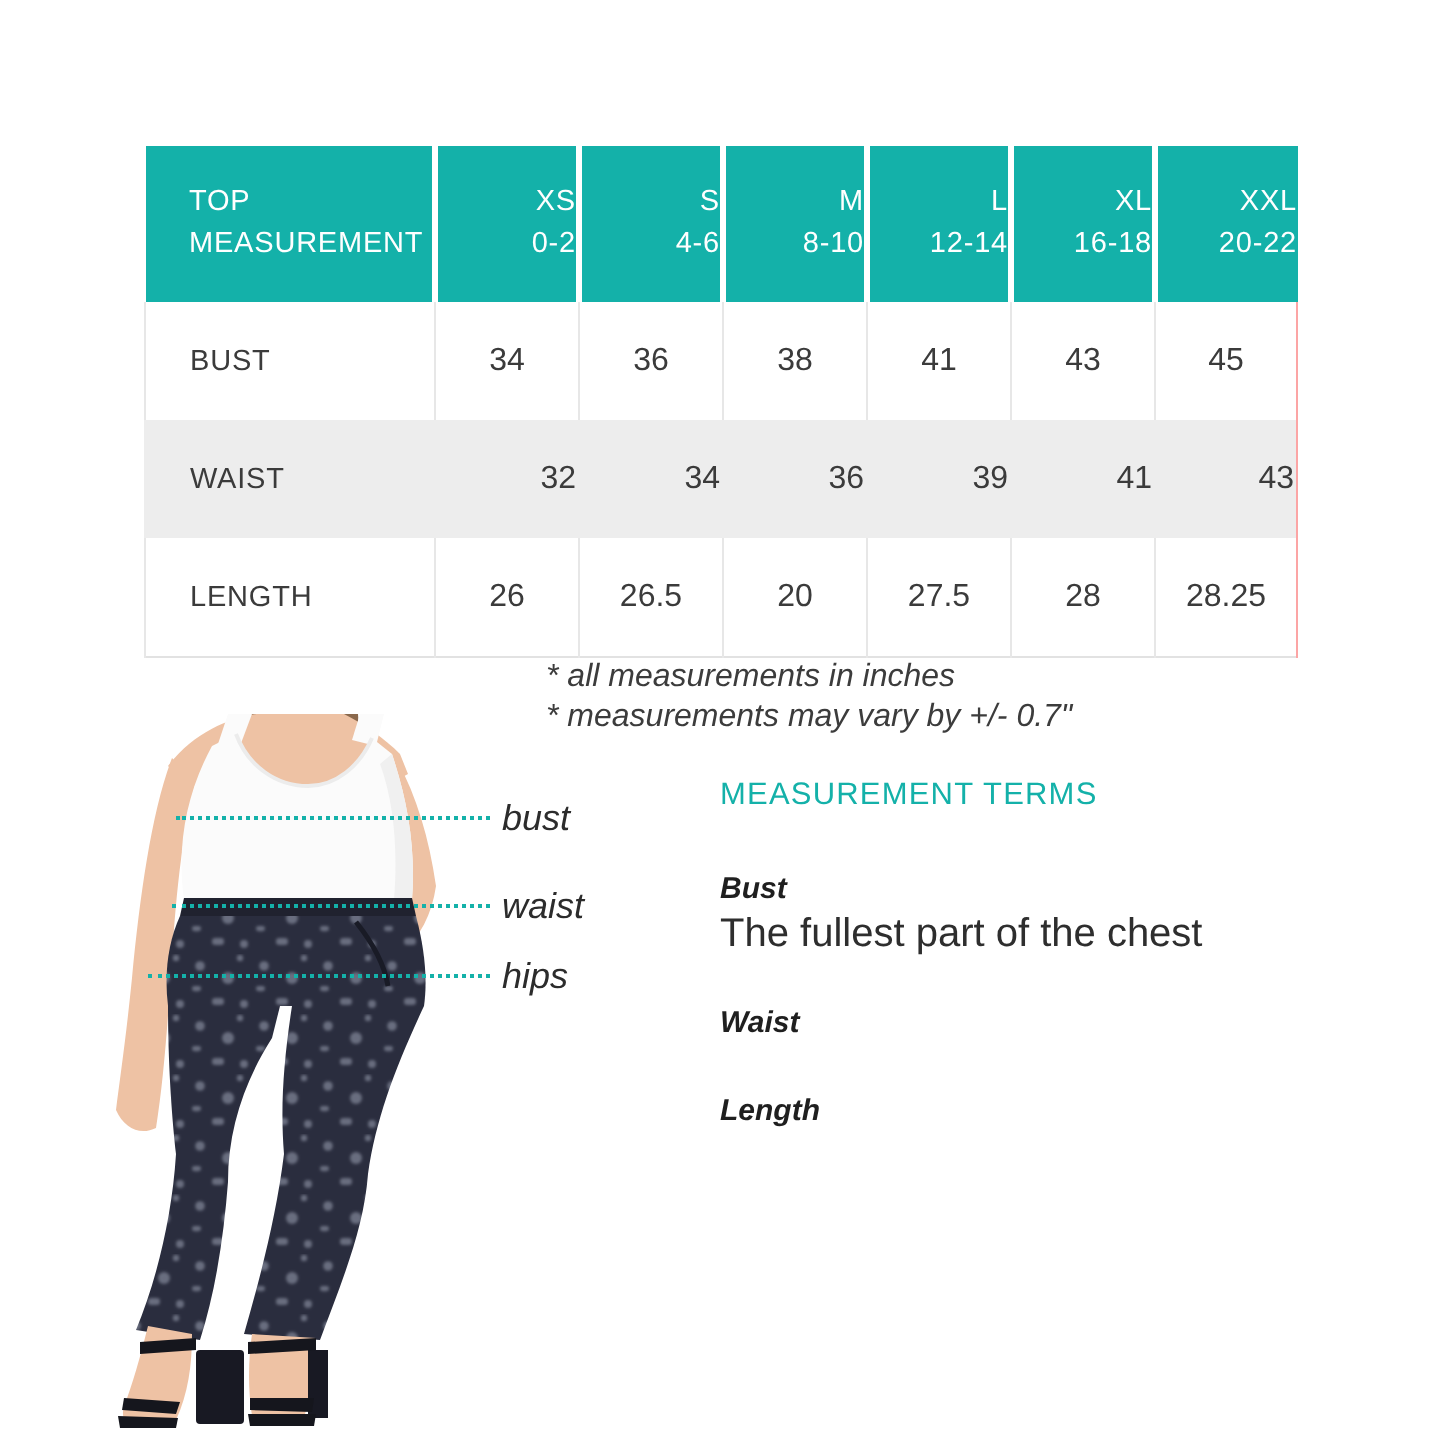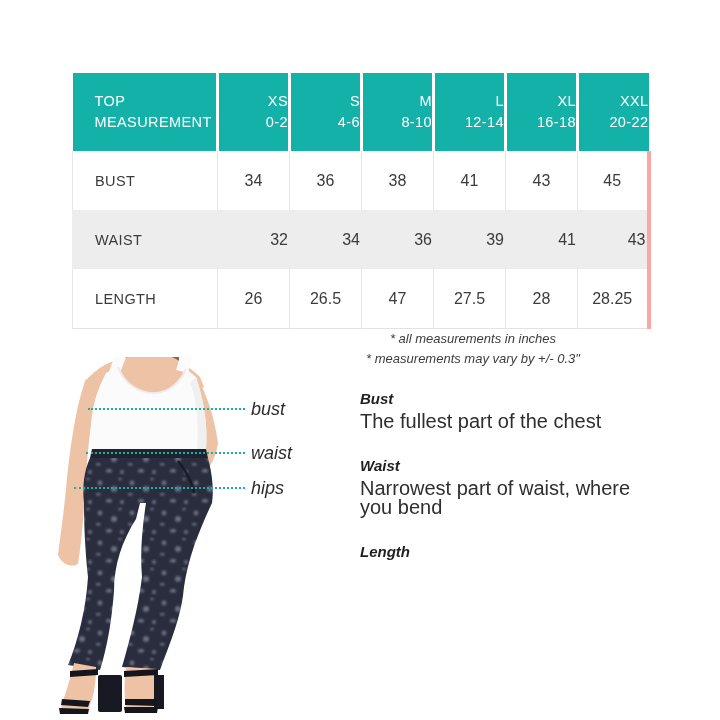--- a/index.html
+++ b/index.html
@@ -24,29 +24,29 @@
   .hdr-line{display:block;line-height:21px;}
   .size-table tbody th{
     font-weight:400;text-align:left;padding-left:22px;font-size:14.5px;
     height:57px;vertical-align:middle;letter-spacing:.4px;
     border-left:1px solid #e7e7e7;
   }
   .size-table tbody td{
     text-align:center;font-size:16px;vertical-align:middle;
     border-left:1px solid #e7e7e7;
   }
-  .size-table tbody td:last-child{ border-right:4px solid #fca5a5; }
+  .size-table tbody td:last-child{ border-right:1px solid #fca5a5; }
   .size-table tbody tr.alt{ background:#ededed; }
   .size-table tbody tr.alt td{ border-left-color:transparent;text-align:right; }
   .size-table tbody tr.alt th{ border-left-color:#ededed; }
 
   
   .footnotes{
-    position:absolute;right:72px;top:329px;width:400px;text-align:center;
-    font-style:italic;font-size:13px;line-height:19.5px;color:#3c3c3c;
+    position:absolute;right:72px;top:329px;width:400px;text-align:left;
+    font-style:italic;font-size:16px;line-height:19.5px;color:#3c3c3c;
   }
 
   
   .figure-wrap{position:absolute;left:30px;top:357px;width:212px;height:363px;}
   .pointer-line{position:absolute;height:0;border-top:2px dotted #14b1a9;z-index:5;}
   .pl-bust {left:88px;top:408px;width:157px;}
   .pl-waist{left:86px;top:452px;width:159px;}
   .pl-hips {left:74px;top:487px;width:171px;}
   .pointer-label{
     position:absolute;left:251px;z-index:5;font-style:italic;
@@ -129,31 +129,31 @@
         <td>34</td>
         <td>36</td>
         <td>39</td>
         <td>41</td>
         <td>43</td>
       </tr>
       <tr>
         <th>LENGTH</th>
         <td>26</td>
         <td>26.5</td>
-        <td>47</td>
+        <td>20</td>
         <td>27.5</td>
         <td>28</td>
         <td>28.25</td>
       </tr>
     </tbody>
   </table>
 
   <div class="footnotes">
     <div>* all measurements in inches</div>
-    <div>* measurements may vary by +/- 0.3"</div>
+    <div>* measurements may vary by +/- 0.7"</div>
   </div>
 
   <div class="figure-wrap">
     <svg width="212" height="363" viewBox="0 0 212 363" xmlns="http://www.w3.org/2000/svg">
       <defs>
         <filter id="soft" x="-20%" y="-20%" width="140%" height="140%">
           <feGaussianBlur stdDeviation="0.8"></feGaussianBlur>
         </filter>
         <pattern id="pantspat" width="32" height="30" patternUnits="userSpaceOnUse">
           <rect width="32" height="30" fill="#2a2d3e"></rect>
@@ -215,26 +215,26 @@
   </div>
 
   <div class="pointer-line pl-bust"></div>
   <div class="pointer-line pl-waist"></div>
   <div class="pointer-line pl-hips"></div>
   <div class="pointer-label lab-bust">bust</div>
   <div class="pointer-label lab-waist">waist</div>
   <div class="pointer-label lab-hips">hips</div>
 
   <div class="terms">
+    <h2 class="terms-title">MEASUREMENT TERMS</h2>
     <div class="term-item">
       <div class="term-name">Bust</div>
       <div class="term-def">The fullest part of the chest</div>
     </div>
     <div class="term-item">
       <div class="term-name">Waist</div>
-      <div class="term-def">Narrowest part of waist, where you bend</div>
     </div>
     <div class="term-item">
       <div class="term-name">Length</div>
     </div>
   </div>
 
 </div>
 
 </body></html>

